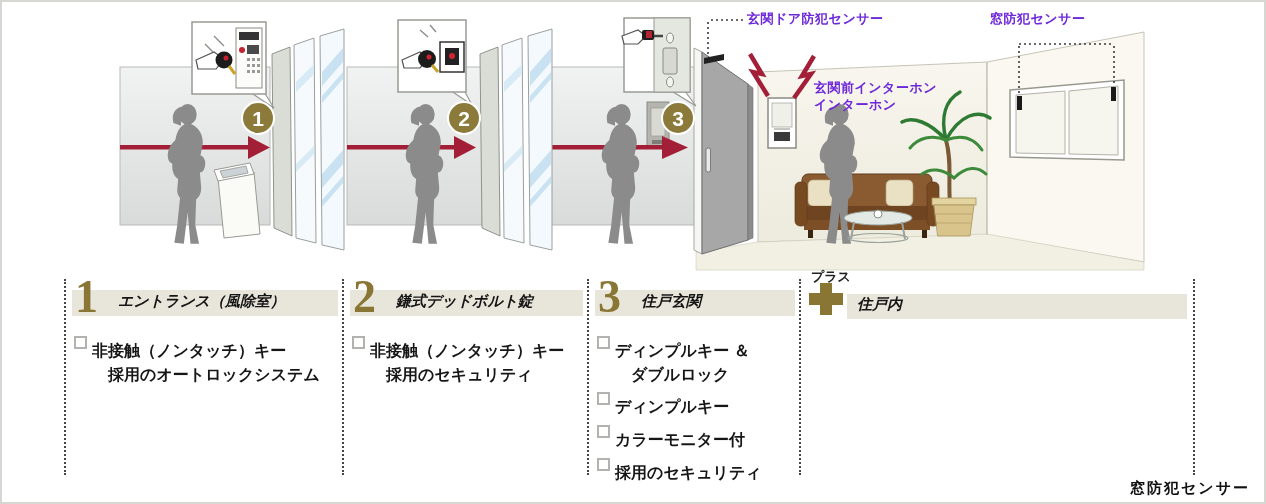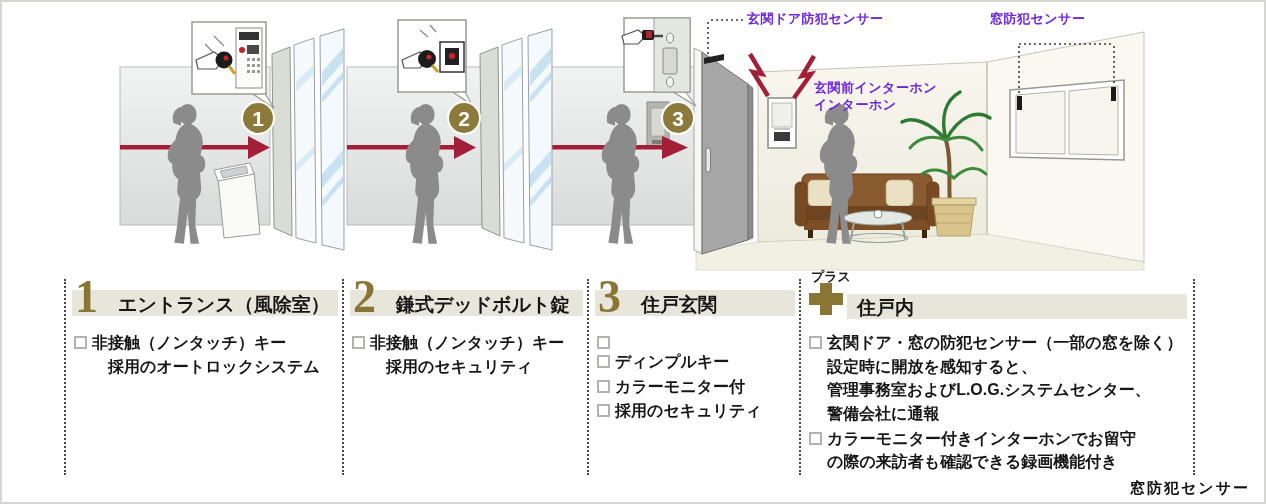--- a/index.html
+++ b/index.html
@@ -20,31 +20,31 @@
   .col-head { position:relative; height:51px; }
   .hbar { position:absolute; top:11px; height:26px; left:6px; right:4px; background:#e8e5da; }
   .col4 .hbar { left:46px; right:6px; top:15px; height:25px; }
   .num {
     position:absolute; left:9px; top:-4px; z-index:2;
     font-size:46px; line-height:44px; font-weight:bold; color:#8a7634;
     font-family:"Liberation Serif","DejaVu Serif",serif;
   }
   .htitle {
     position:absolute; left:52px; top:13px; z-index:2;
-    font-size:19px; font-weight:700; color:#151515; white-space:nowrap;
+    font-size:15px; font-weight:700; color:#151515; white-space:nowrap;font-style:italic;
   }
   .col4 .htitle { left:56px; top:16px; }
   .plus-word { position:absolute; left:10px; top:-11px; font-size:13px; font-weight:600; color:#222; z-index:2; }
   .plus-icon { position:absolute; left:8px; top:4px; width:34px; height:32px; z-index:2; }
   .plus-icon::before { content:""; position:absolute; left:0; top:10px; width:34px; height:12px; background:#8a7634; }
   .plus-icon::after  { content:""; position:absolute; left:11px; top:0; width:12px; height:32px; background:#8a7634; }
   .items { padding:1px 4px 0 8px; }
   .item { display:flex; gap:5px; margin-bottom:1px; }
   .cb { flex:none; width:13px; height:13px; border:2px solid #b2b2ae; margin-top:5px; background:#fff; }
-  .itext { font-size:16px; line-height:1.48; font-weight:600; color:#161616; white-space:pre-wrap; }
+  .itext { font-size:16px; line-height:1.48; font-weight:600; color:#161616; white-space:pre-wrap;margin-top:8px; }
   .ref-note {
     position:absolute; right:14px; top:477px; font-size:15px; font-weight:700;
     letter-spacing:2px; color:#111;
     font-family:"DejaVu Serif","Liberation Serif",serif;
   }
 </style>
 </head>
 <body>
 
 <div class="stage">
@@ -299,20 +299,22 @@
 
   <div class="col" style="left:585px; width:212px;">
     <div class="col-head">
       <div class="hbar"></div>
       <span class="num">3</span>
       <span class="htitle">住戸玄関</span>
     </div>
     <div class="items">
       <div class="item">
         <span class="cb"></span>
+        <span class="itext">ディンプルキー ＆
+　ダブルロック</span>
       </div>
       <div class="item">
         <span class="cb"></span>
         <span class="itext">ディンプルキー</span>
       </div>
       <div class="item">
         <span class="cb"></span>
         <span class="itext">カラーモニター付</span>
       </div>
       <div class="item">
@@ -322,30 +324,16 @@
     </div>
   </div>
 
   <div class="col col4 col-last" style="left:797px; width:396px;">
     <div class="col-head">
       <div class="hbar"></div>
       <span class="plus-word">プラス</span>
       <span class="plus-icon"></span>
       <span class="htitle">住戸内</span>
     </div>
-    <div class="items">
-      <div class="item">
-        <span class="cb"></span>
-        <span class="itext">玄関ドア・窓の防犯センサー（一部の窓を除く）
-設定時に開放を感知すると、
-管理事務室およびL.O.G.システムセンター、
-警備会社に通報</span>
-      </div>
-      <div class="item">
-        <span class="cb"></span>
-        <span class="itext">カラーモニター付きインターホンでお留守
-の際の来訪者も確認できる録画機能付き</span>
-      </div>
-    </div>
   </div>
 
   <div class="ref-note">窓防犯センサー</div>
 </div>
 
 </body></html>

